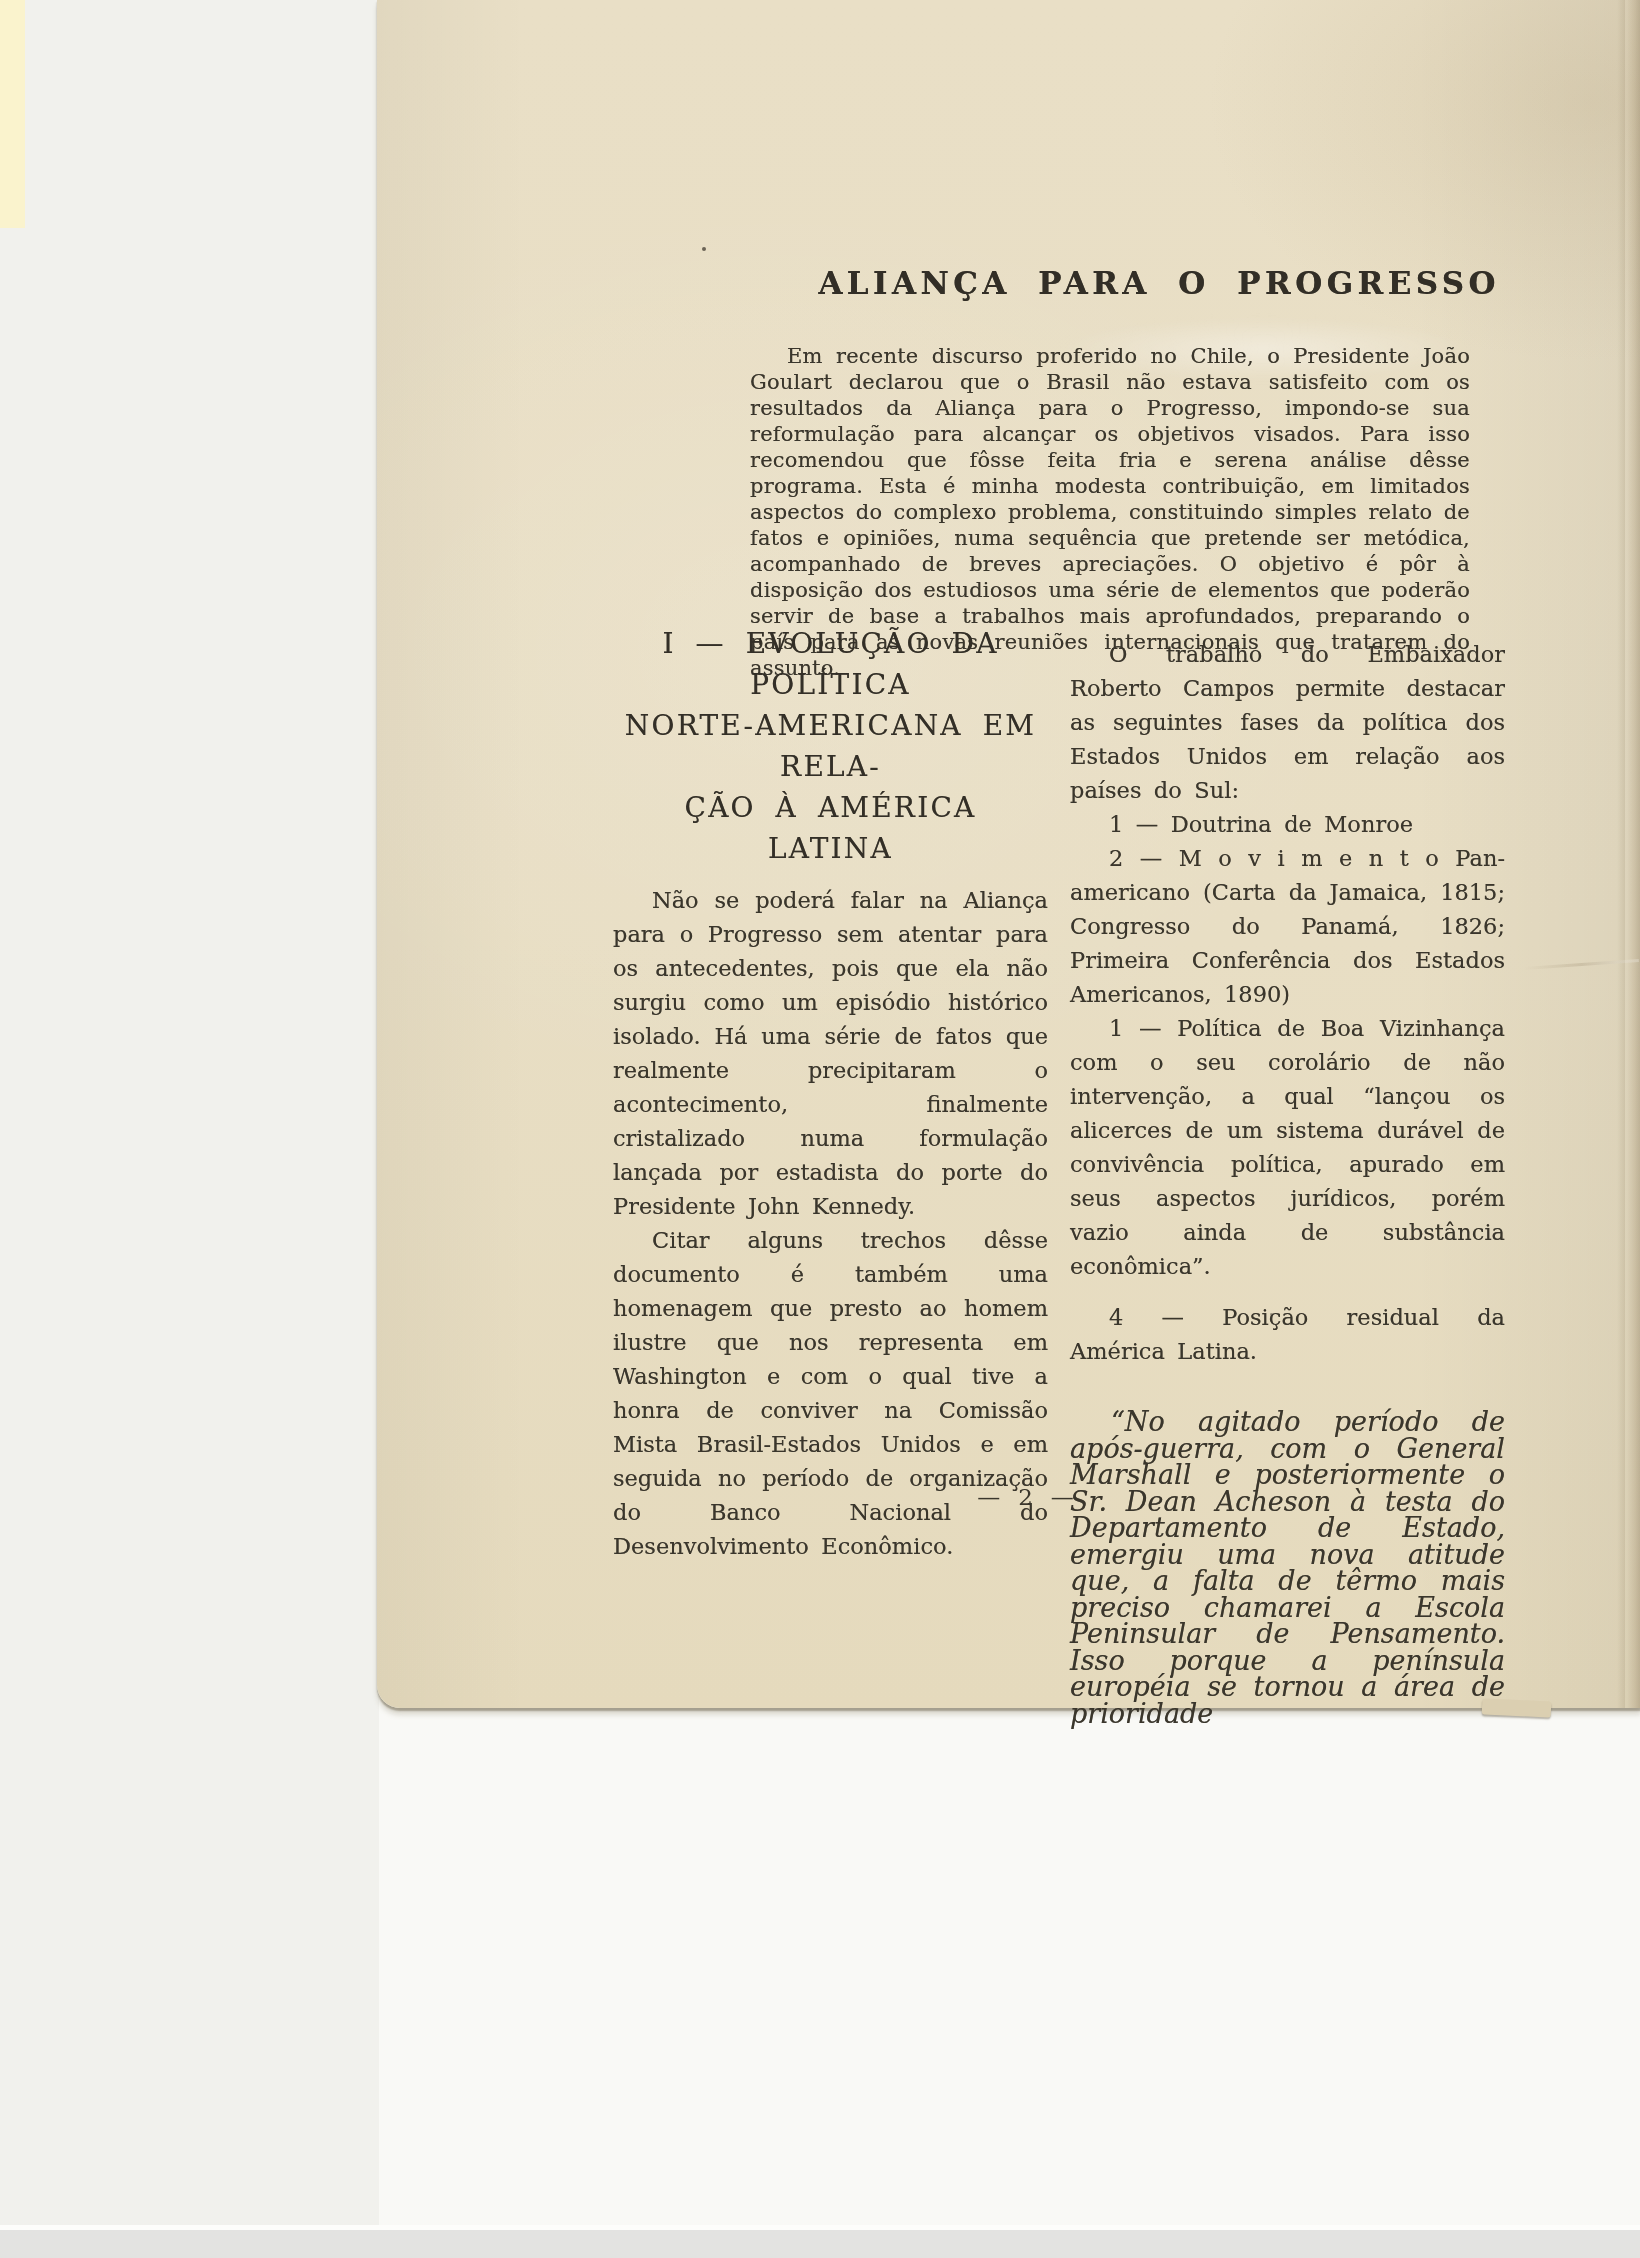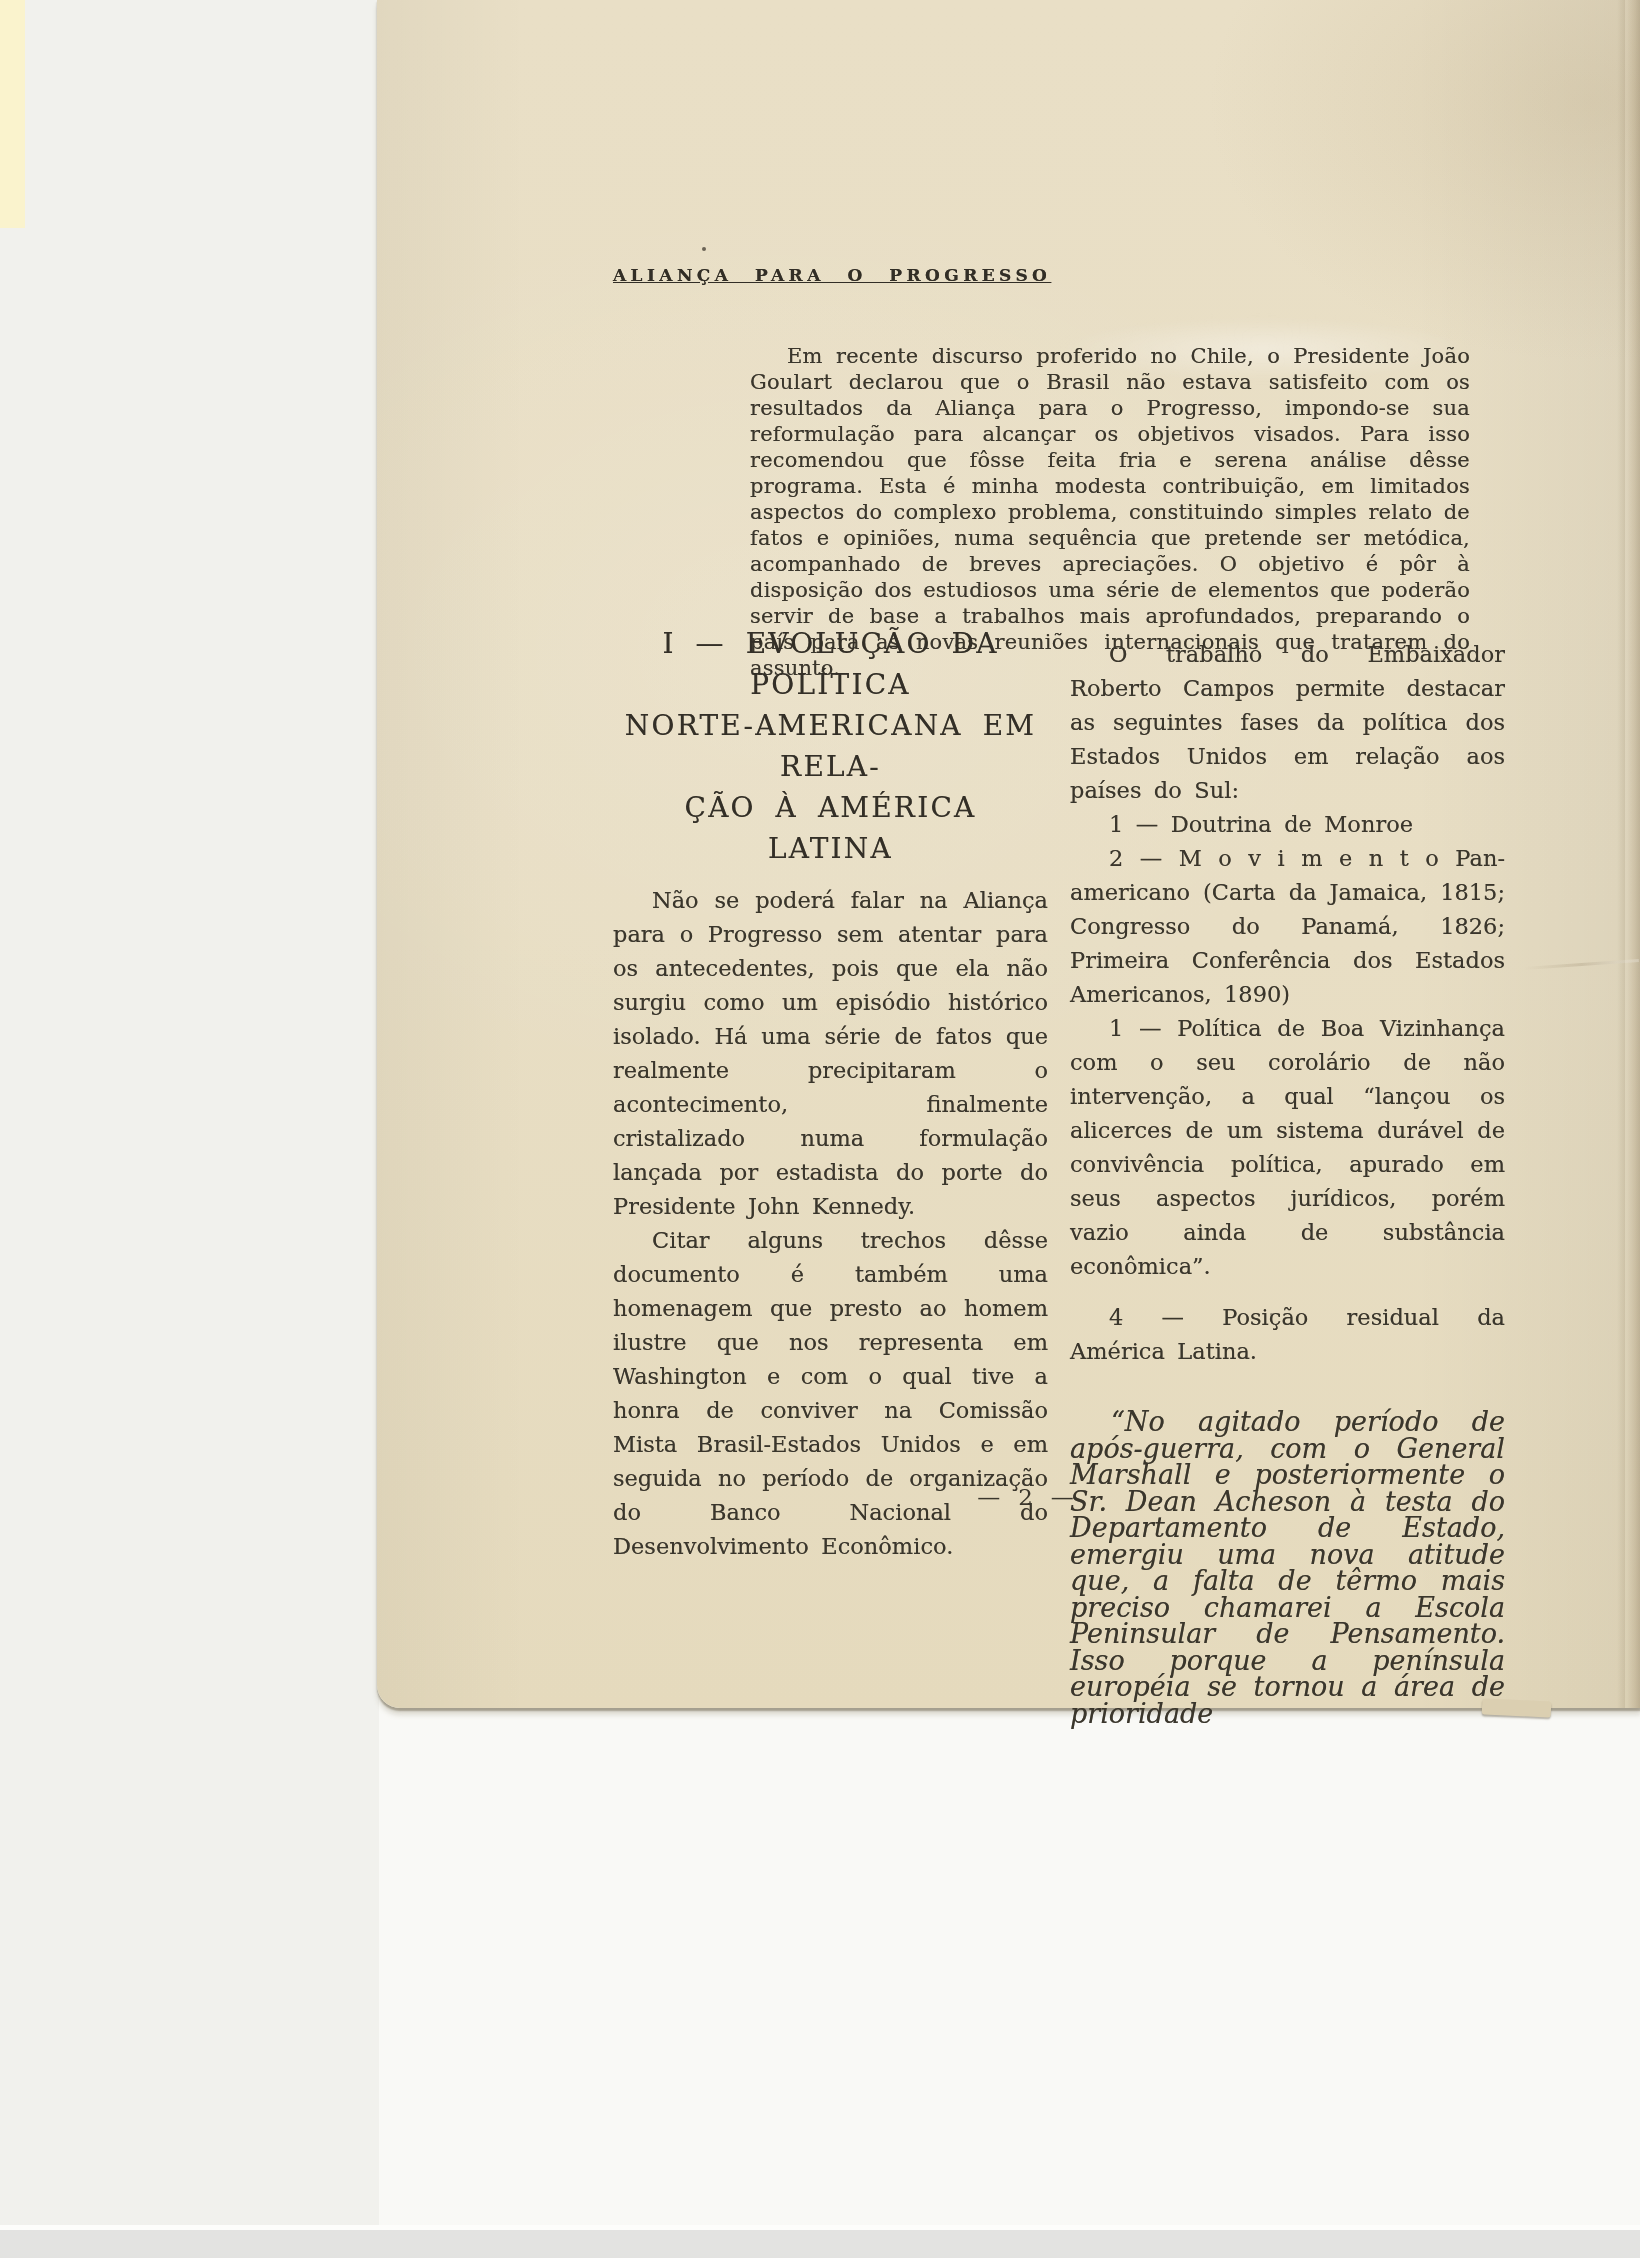--- a/index.html
+++ b/index.html
@@ -61,24 +61,23 @@
     position:absolute;left:679px;top:318px;width:415px;height:62px;
     background:radial-gradient(closest-side,rgba(255,255,255,.38),transparent);
     filter:blur(3.5px);
   }
   .speck{position:absolute;border-radius:50%;background:#4a443a;}
   .speck.a{left:325px;top:247px;width:4.4px;height:4.4px;opacity:.8;}
   .speck.b{left:893px;top:1313px;width:2.6px;height:2.6px;opacity:.45;}
   
   .title{
     position:absolute;left:236px;top:265px;width:887px;
-    text-align:left;font-size:17px;font-weight:bold;
+    text-align:right;font-size:31px;font-weight:bold;
     letter-spacing:4.4px;word-spacing:12.4px;color:#322e26;
     text-shadow:0 0 0.4px rgba(50,46,38,.7);
-    text-decoration:underline;
   }
   .intro{
     position:absolute;left:373px;top:315px;width:720px;
     font-size:21px;line-height:26px;text-align:justify;
     text-indent:37px;word-spacing:4px;letter-spacing:0.2px;
     hyphens:auto;text-shadow:0 0 0.4px rgba(58,53,43,.55);margin-top:28px;
   }
   .col{
     position:absolute;width:435px;
     font-size:22.5px;line-height:34px;

